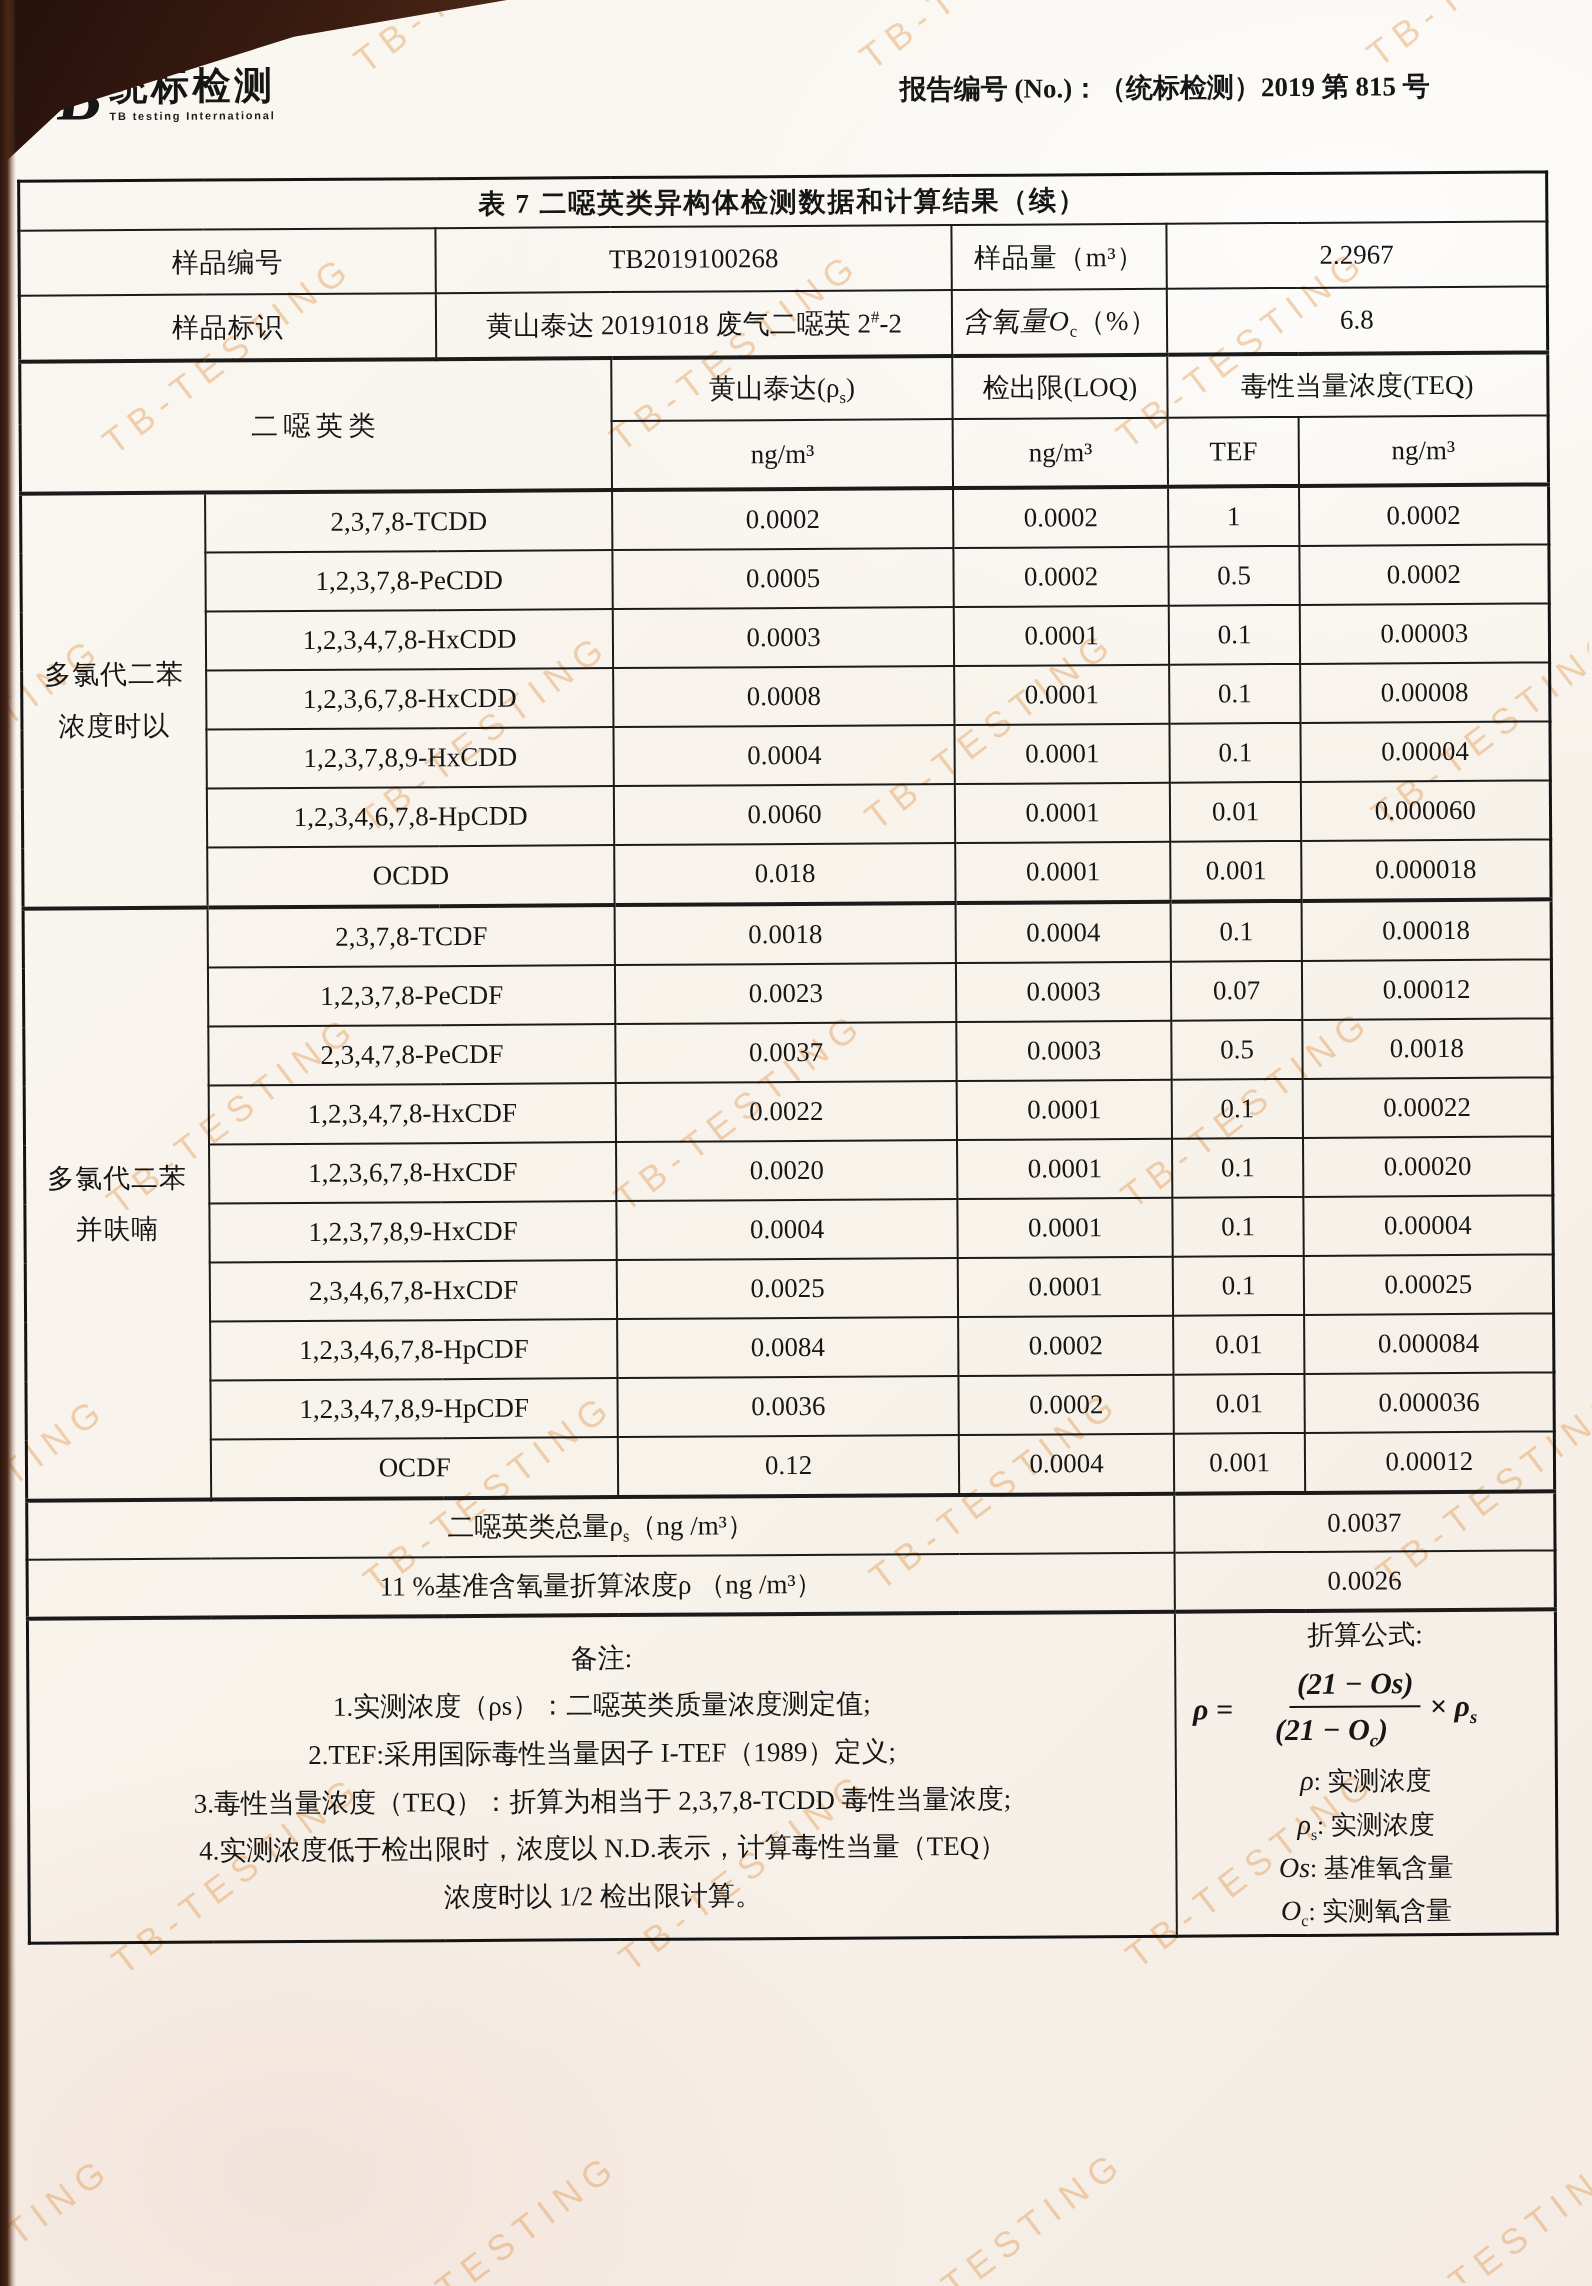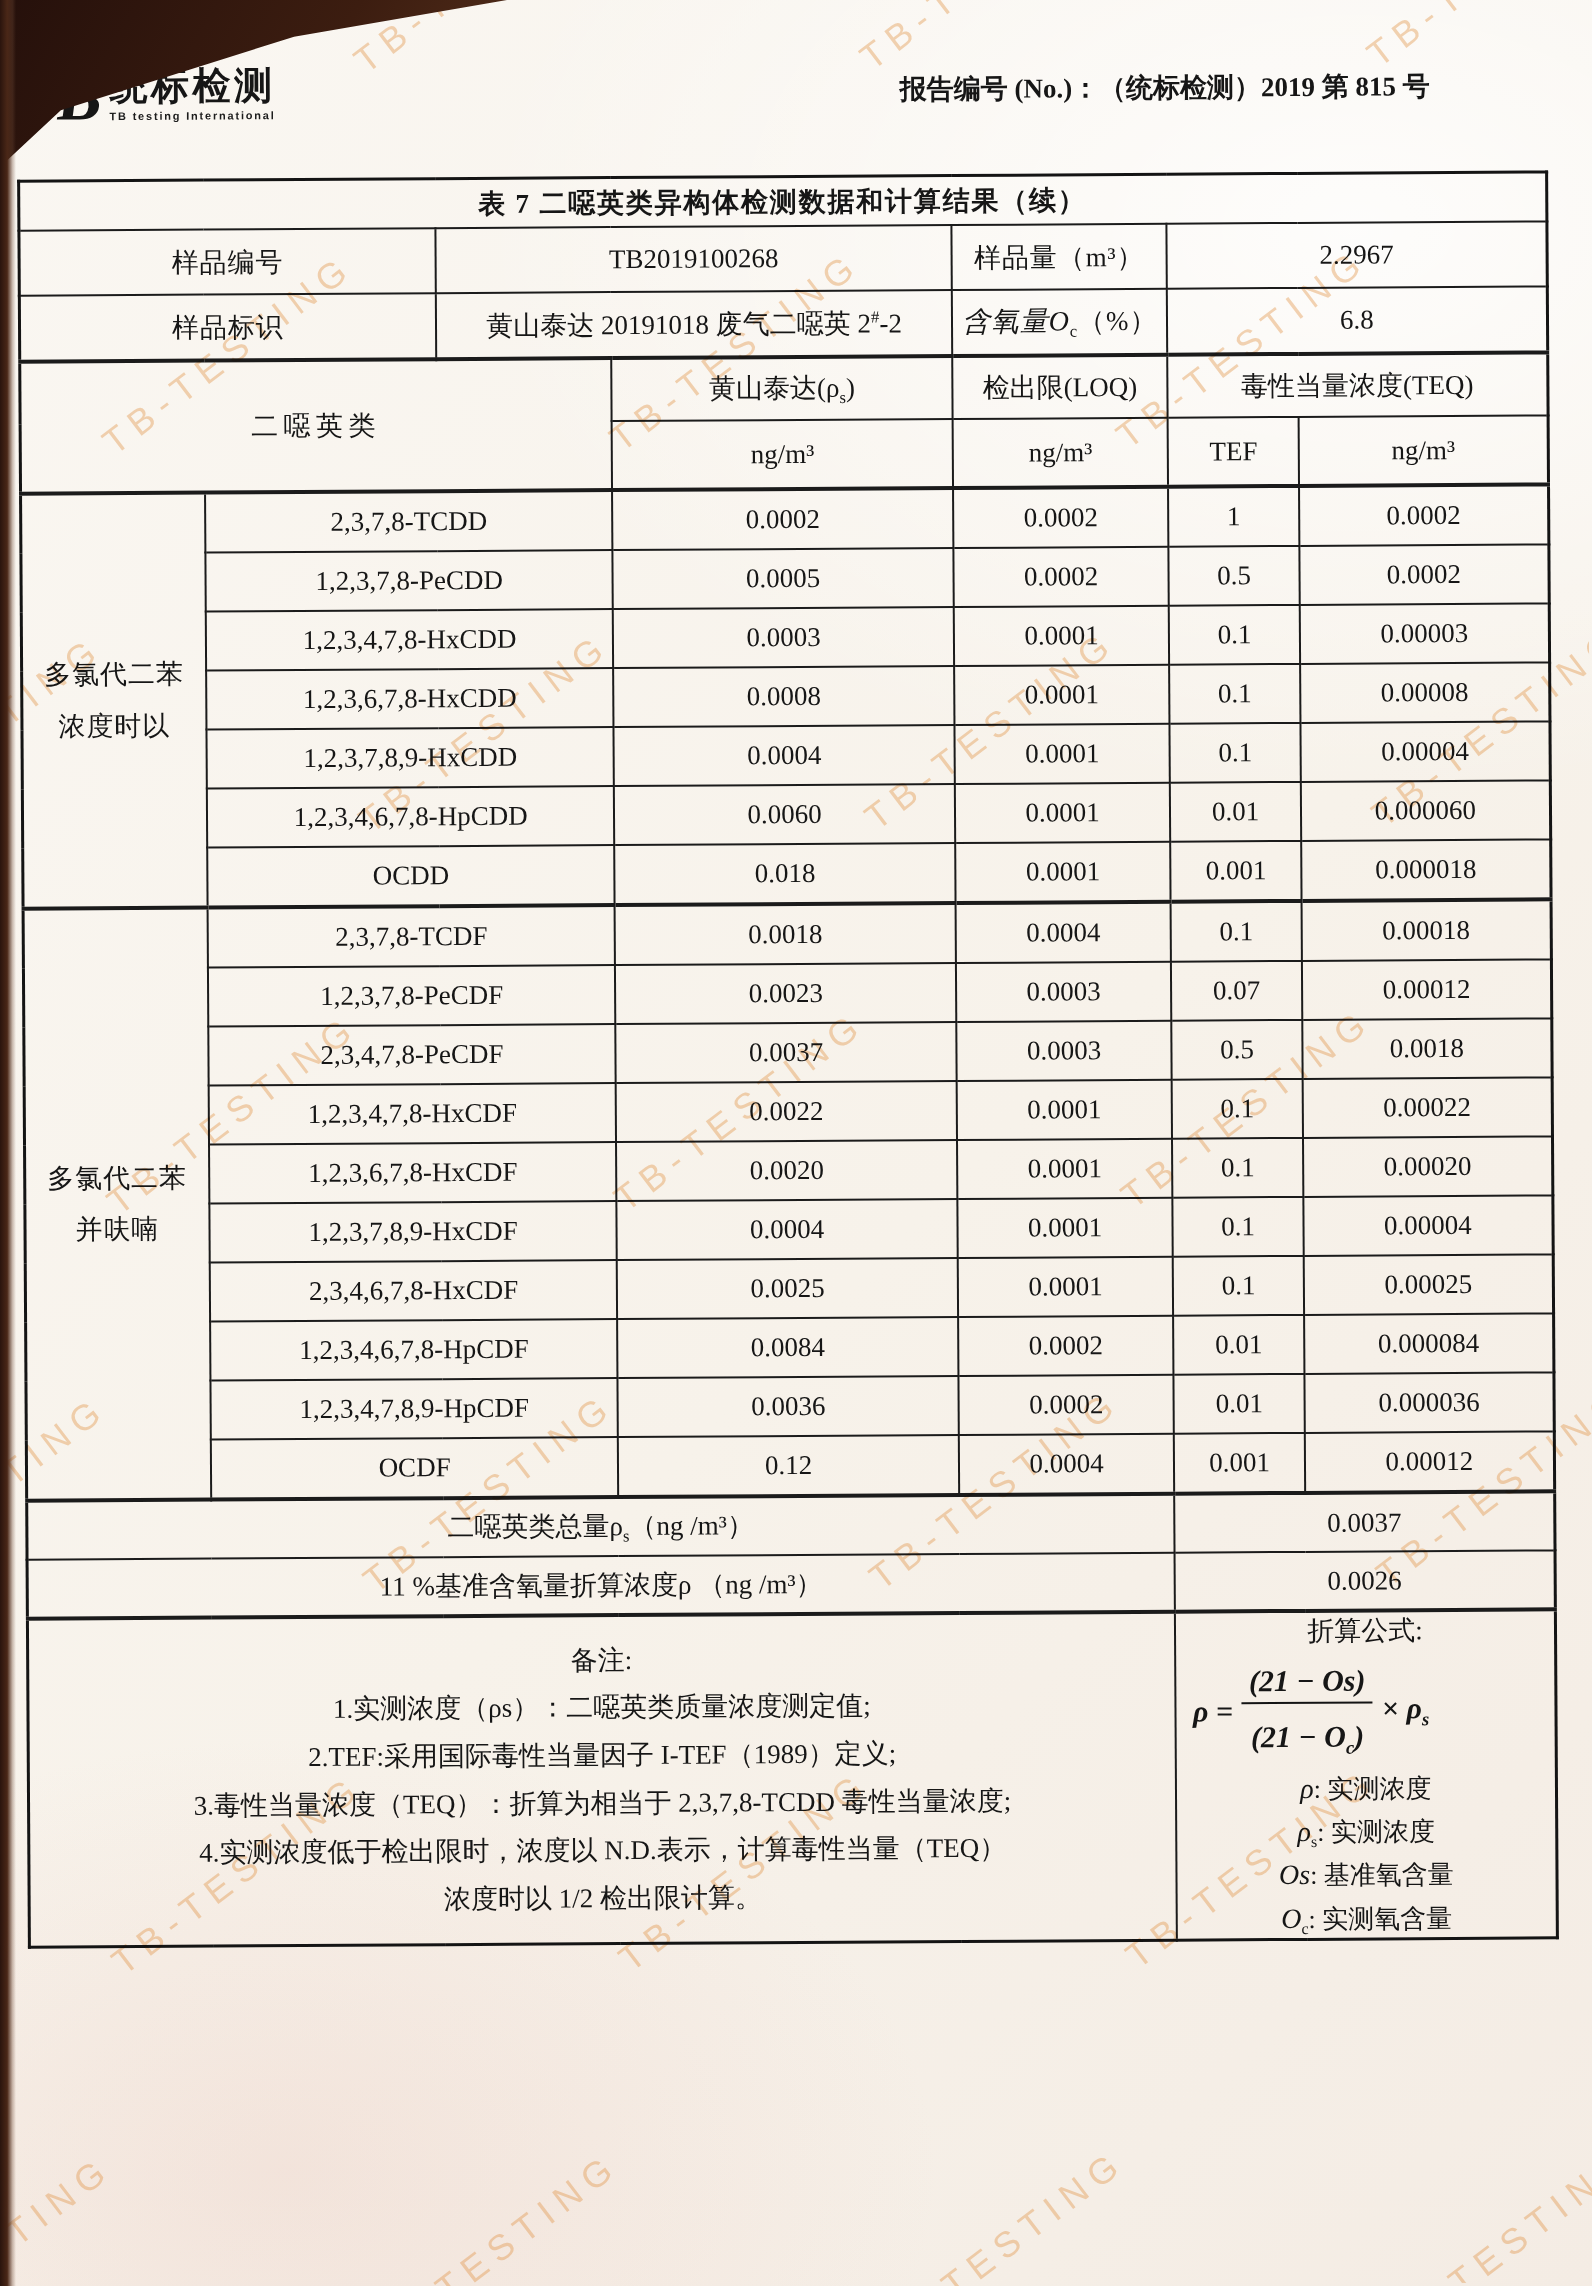--- a/index.html
+++ b/index.html
@@ -62,22 +62,22 @@
   .name { font-size:27px; }
   .total-row td { height:56px; }
   .total-lbl { font-size:28px; }
 
   .notes-cell { text-align:left; vertical-align:top; padding:11px 14.5px 11px 12.7px;
     font-size:26px; line-height:1.76; height:321px; }
   .formula-cell { text-align:left; vertical-align:top; padding:11px 9px 11px 16.3px; font-size:26px; }
   .frac-row { display:flex; align-items:center; margin:14.5px 0 12.7px 12.7px;
     font-size:30px; font-style:italic; font-weight:600; gap:9px; }
   .frac { display:inline-block; text-align:center; }
-  .frac .fnum { display:block; border-bottom:2.7px solid #141414; padding:0 7.2px 4.5px; }
-  .frac .fden { display:block; padding-top:16px;text-align:center; }
+  .frac .fnum { display:block; border-bottom:2.7px solid #141414; padding:0 7.2px 4.5px;margin-left:48px; }
+  .frac .fden { display:block; padding-top:5px;text-align:center; }
   .legend-line { margin-top:7.2px; font-size:26px; }
   .sym { font-style:italic; font-size:28px; }
   sub { font-size:0.62em; }
   sup { font-size:0.62em; }
 </style>
 </head>
 <body>
 
 <div class="paper-tint"></div>
 

